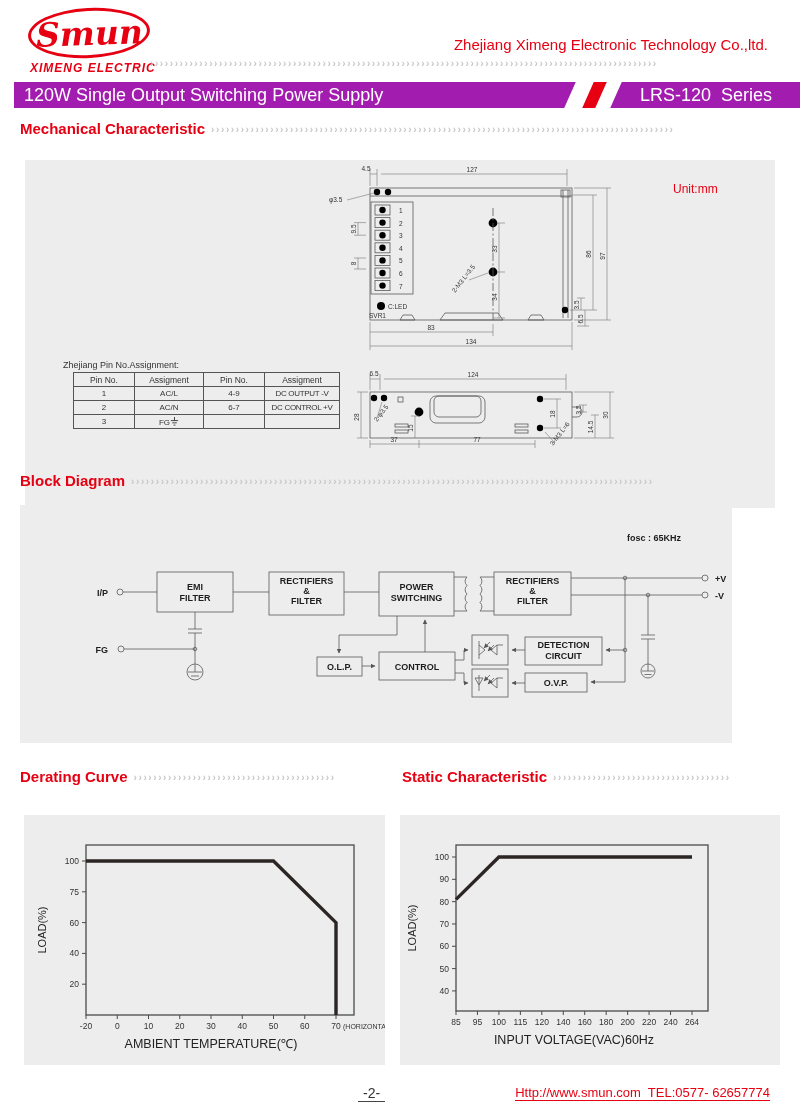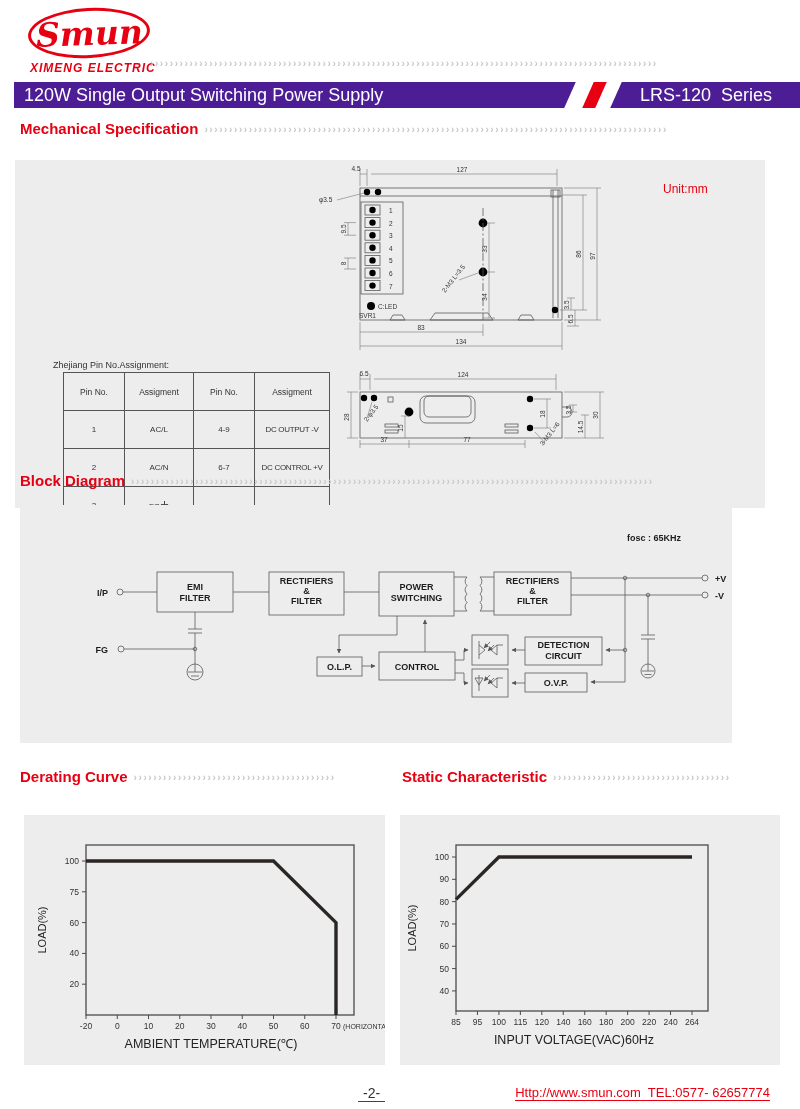--- a/index.html
+++ b/index.html
@@ -11,39 +11,39 @@
              display:flex;align-items:center;justify-content:center;transform:rotate(-3deg);}
   .logo-text{font-family:"DejaVu Serif",serif;font-style:italic;font-weight:bold;
              font-size:33px;color:#e60012;line-height:1;transform:rotate(1deg);}
   .logo-sub{margin-top:2px;margin-left:2px;font-size:12px;font-weight:bold;font-style:italic;
             color:#e60012;letter-spacing:1px;border-bottom:2px solid #e60012;
             padding-bottom:10px;display:inline-block;}
   .company{font-size:15px;color:#e60012;text-align:right;}
   .chev{color:#c7c7c7;font-size:10px;font-weight:bold;letter-spacing:1.6px;
         white-space:nowrap;overflow:hidden;line-height:12px;}
   
-  .banner{background:#4c1d95;height:26px;line-height:26px;overflow:hidden;}
+  .banner{background:#a21caf;height:26px;line-height:26px;overflow:hidden;}
   .banner-title{color:#fff;font-size:18px;padding-left:10px;white-space:pre;}
   .banner-gap{position:absolute;top:-3px;bottom:-3px;left:556px;width:46px;background:#fff;
               transform:skewX(-24deg);}
   .banner-slash{position:absolute;top:-3px;bottom:-3px;left:574px;width:13px;background:#e60012;
               transform:skewX(-24deg);}
   .banner-series{position:absolute;right:28px;top:0;color:#fff;font-size:18px;white-space:pre;}
   
   .sec-row{display:flex;align-items:center;}
   .sec-title{color:#e60012;font-size:15px;font-weight:600;white-space:nowrap;}
   .sec-row .chev{flex:1;margin-left:6px;margin-top:3px;}
   
   .panel{background:#ededed;}
   .unit{color:#e60012;font-size:12px;}
   
   .tbl-title{font-size:9px;color:#333;}
   table.pins{border-collapse:collapse;}
   table.pins th,table.pins td{border:1px solid #555;text-align:center;color:#333;
-       height:13px;padding:12px 2px;font-weight:normal;}
+       height:13px;padding:0 2px;font-weight:normal;}
   table.pins th{font-size:8.5px;}
   table.pins td{font-size:8px;}
   td.small{font-size:6.5px;letter-spacing:-0.3px;}
   
   svg text{font-family:"Liberation Sans",sans-serif;}
   .ln line,.ln rect,.ln circle,.ln path,.ln polyline{fill:none;stroke:#5b5b5b;stroke-width:.8;}
   .dim line,.dim path,.dim polyline{fill:none;stroke:#777;stroke-width:.6;}
   text.dt{fill:#333;font-size:6.5px;}
   text.blk{fill:#1d1d1d;font-size:9px;font-weight:bold;}
   
@@ -54,35 +54,36 @@
 <body>
 
 <div class="page">
 
   <div class="abs" style="left:28px;top:8px;">
     <div class="logo-oval">
       <span class="logo-text">Smun</span>
     </div>
     <div class="logo-sub">XIMENG ELECTRIC</div>
   </div>
+  <div class="abs company" style="right:32px;top:36px;width:500px;">Zhejiang Ximeng Electronic Technology Co.,ltd.</div>
   <div class="abs chev" style="left:150px;top:58px;width:618px;height:12px;">›››››››››››››››››››››››››››››››››››››››››››››››››››››››››››››››››››››››››››››››››››››››››››››››››››››››</div>
 
   <div class="abs banner" style="left:14px;top:82px;width:786px;">
     <span class="banner-title">120W Single Output Switching Power Supply</span>
     <span class="banner-gap"></span>
     <span class="banner-slash"></span>
     <span class="banner-series">LRS-120  Series</span>
   </div>
 
   <div class="abs sec-row" style="left:20px;top:120px;width:750px;">
-    <span class="sec-title">Mechanical Specification</span>
+    <span class="sec-title">Mechanical Characteristic</span>
     <span class="chev">››››››››››››››››››››››››››››››››››››››››››››››››››››››››››››››››››››››››››››››››››››››››››››››</span>
   </div>
 
-  <div class="abs panel" style="left:15px;top:160px;width:750px;height:348px;">
+  <div class="abs panel" style="left:25px;top:160px;width:750px;height:348px;">
     <div class="abs unit" style="left:648px;top:22px;">Unit:mm</div>
 
     <svg class="abs" style="left:0;top:0;" width="750" height="292" viewBox="0 0 750 292">
       <defs>
         <g id="sc1">
             <circle r="3.2"></circle>
             <line x1="-2.2" y1="-2.2" x2="2.2" y2="2.2"></line>
             <line x1="-2.2" y1="2.2" x2="2.2" y2="-2.2"></line>
           </g>
         <g id="sc2">

